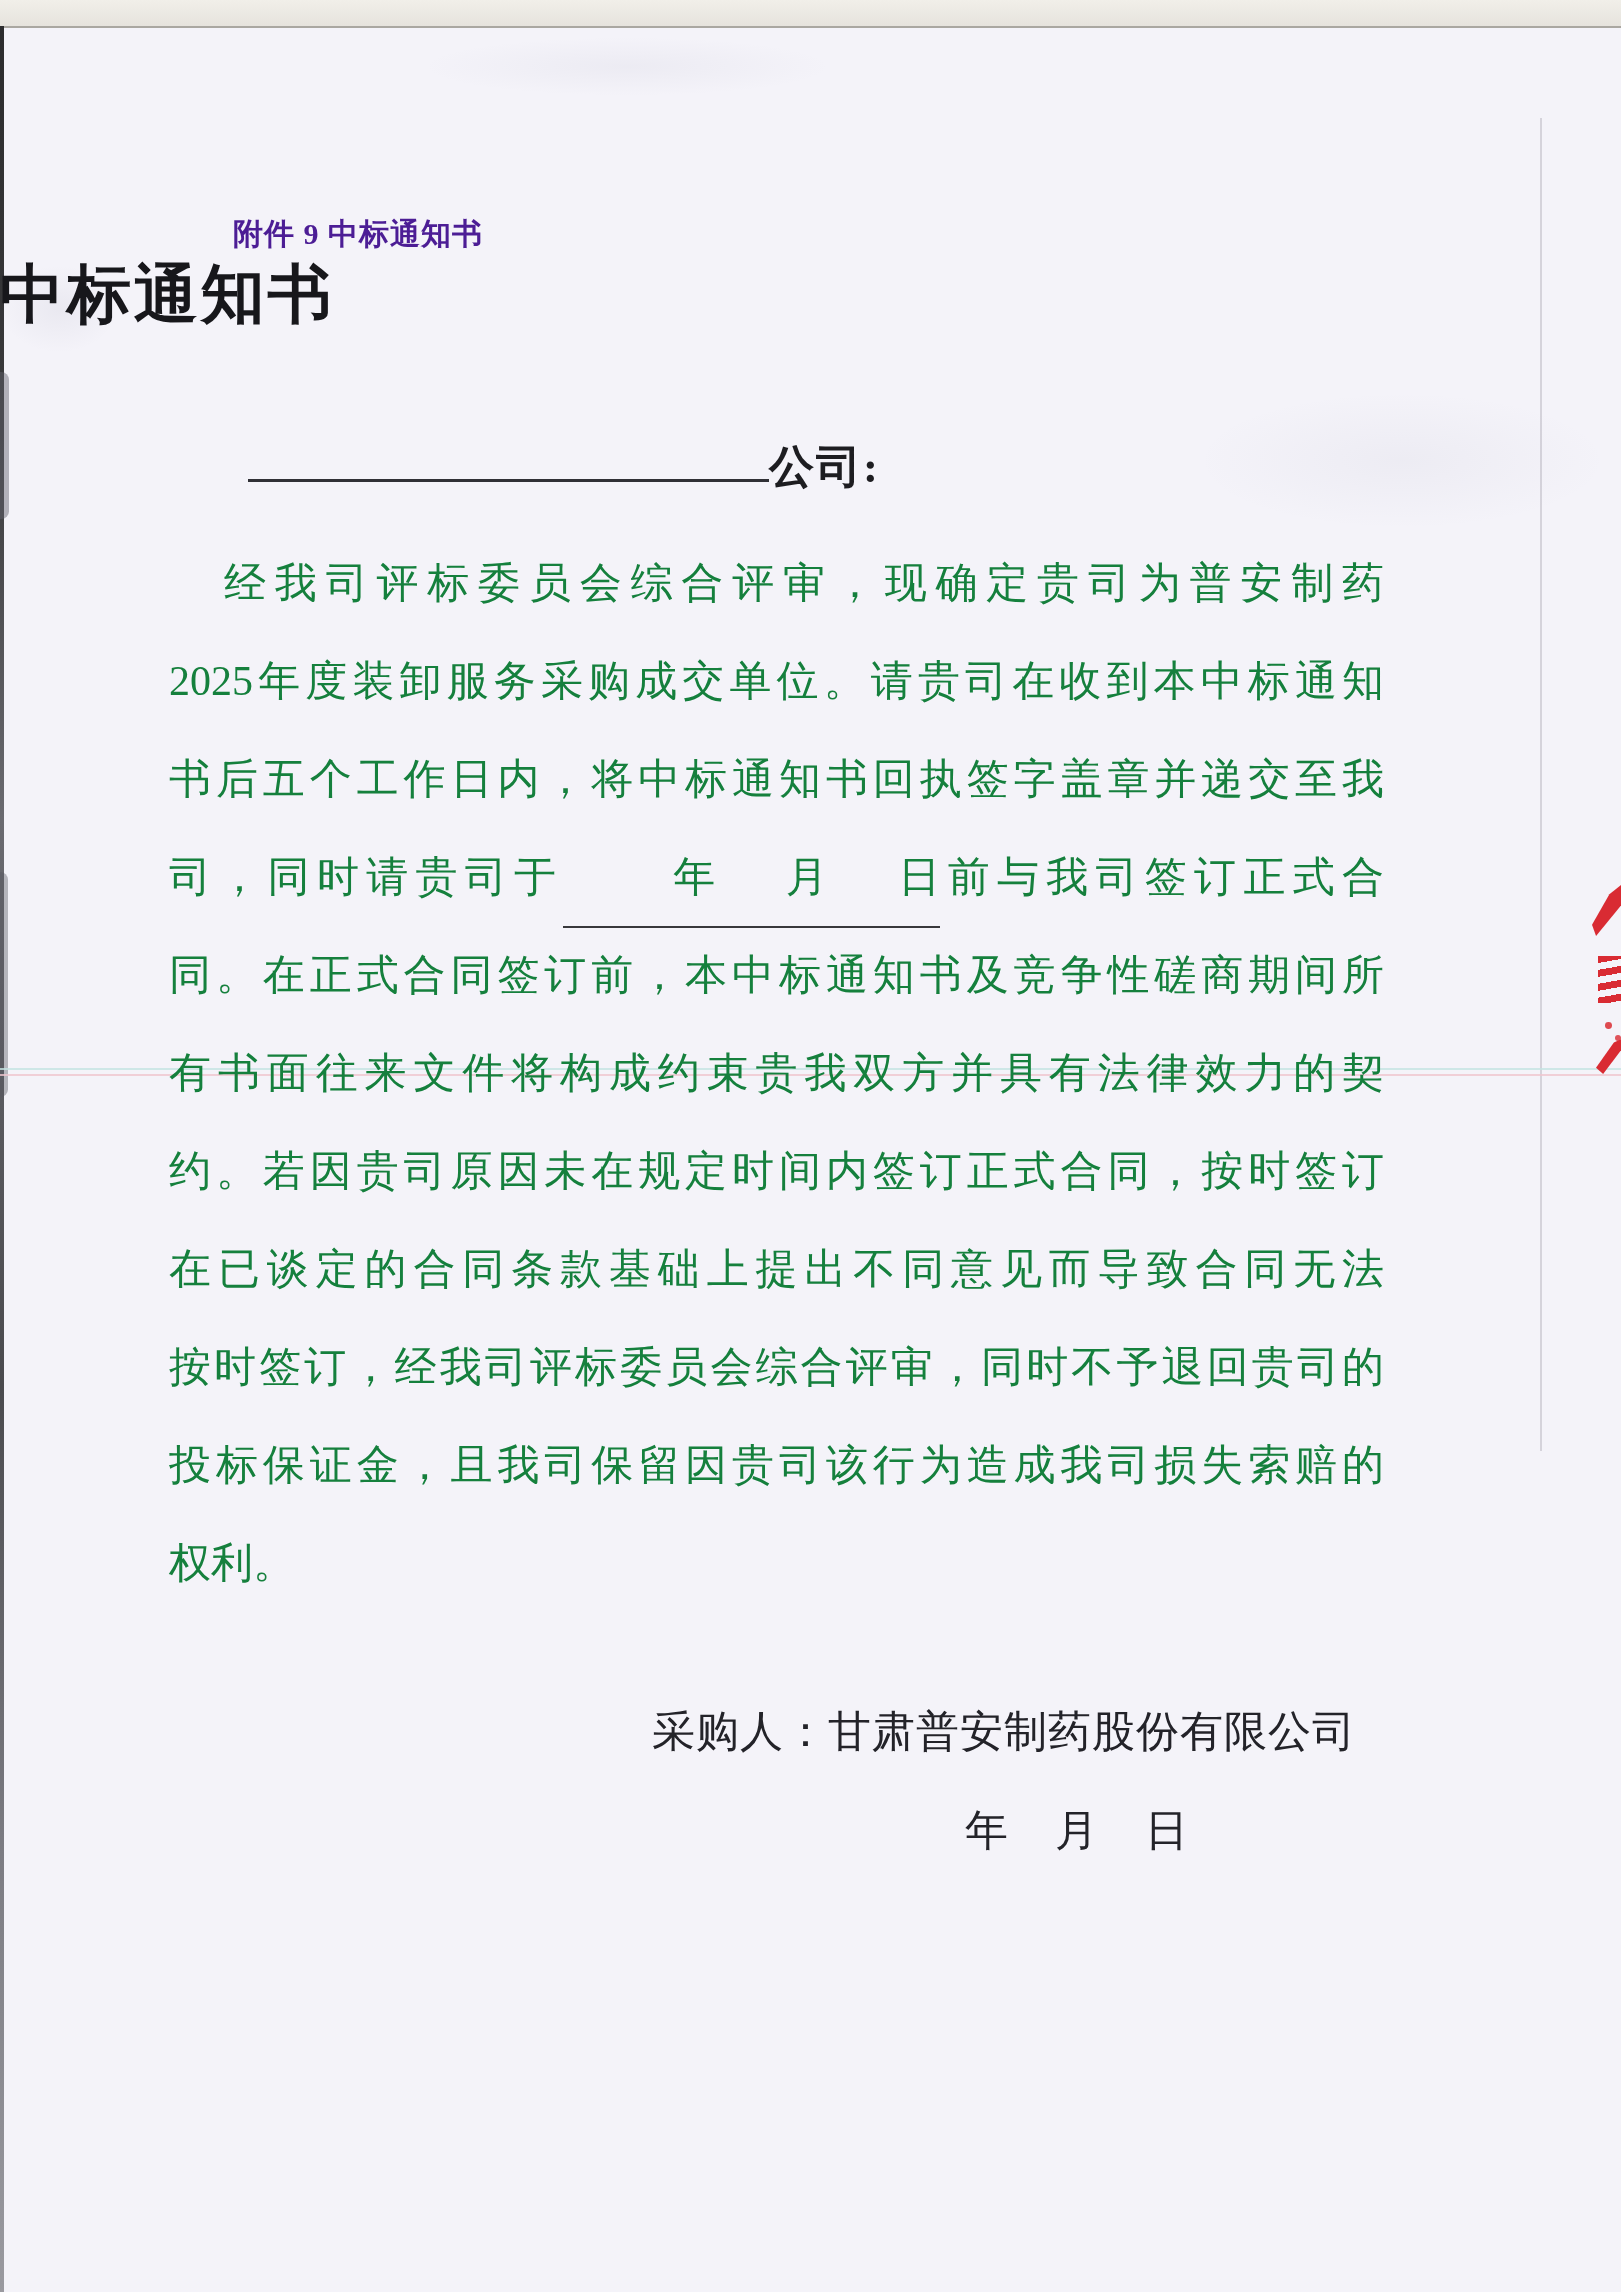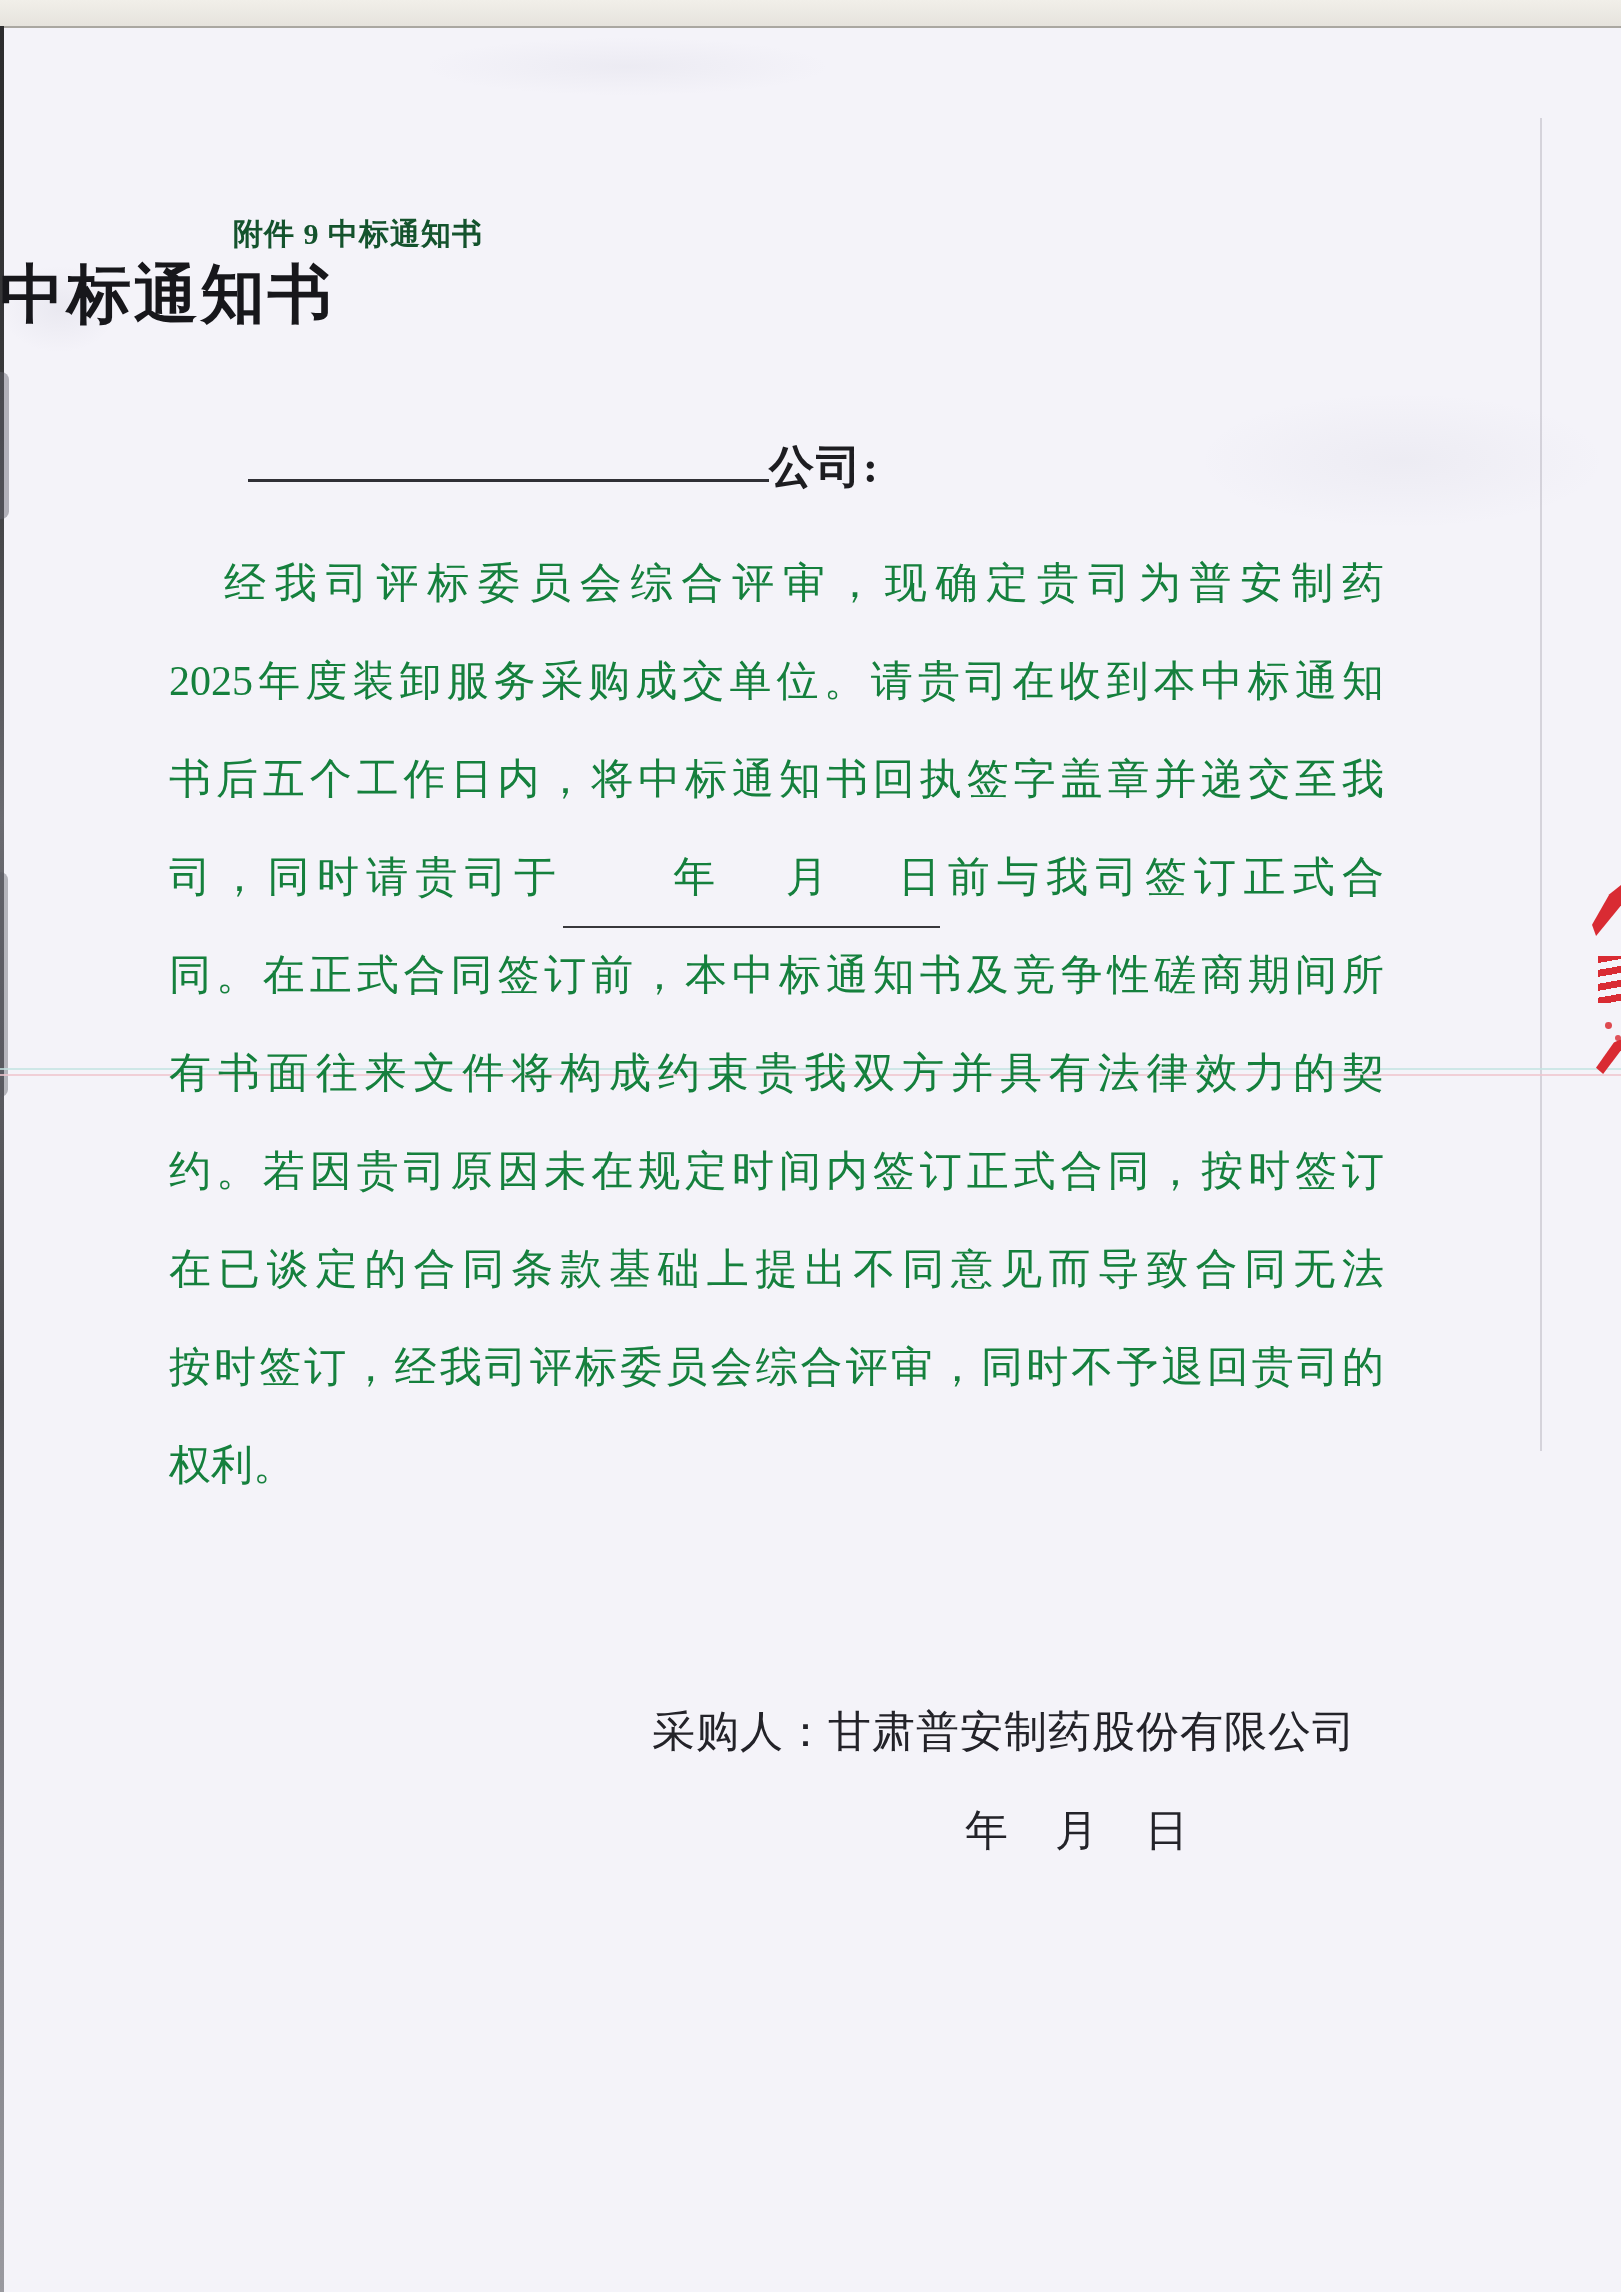--- a/index.html
+++ b/index.html
@@ -49,21 +49,21 @@
     clip-path:polygon(100% 0,60% 18%,0 78%,14% 100%,100% 40%);}
   .stamp.f2{left:1598px;top:956px;width:23.5px;height:47px;
     background:repeating-linear-gradient(170deg,#d92b33 0 6.9px,rgba(217,43,51,0) 6.9px 13.7px);}
   .stamp.f3a{left:1605px;top:1022px;width:6.9px;height:6.9px;border-radius:50%;opacity:.85;}
   .stamp.f3b{left:1615px;top:1035px;width:5.9px;height:5.9px;border-radius:50%;opacity:.8;}
   .stamp.f4{left:1596px;top:1039px;width:25.5px;height:35px;
     clip-path:polygon(100% 0,70% 10%,0 82%,28% 100%,100% 30%);}
   
   .attachment{
     position:absolute;left:233px;top:214px;
-    font-size:30px;font-weight:bold;letter-spacing:1px;color:#14532d;
+    font-size:30px;font-weight:bold;letter-spacing:1px;color:#4c1d95;
     white-space:nowrap;
   }
   .doc-title{
     position:absolute;left:0;top:251px;width:1621px;
     text-align:left;font-size:64px;font-weight:bold;letter-spacing:2.9px;color:#17171b;
     white-space:nowrap;
   }
   .salutation{
     position:absolute;left:248px;top:439px;height:61px;
     font-size:45px;font-weight:bold;color:#1d1d21;white-space:nowrap;line-height:57px;
@@ -135,20 +135,21 @@
     <div class="bline"><span>司，同时请贵司于</span><span class="date-blank">
           <span>年</span>
           <span>月</span>
           <span>日</span>
         </span><span>前与我司签订正式合</span></div>
     <div class="bline">同。在正式合同签订前，本中标通知书及竞争性磋商期间所</div>
     <div class="bline">有书面往来文件将构成约束贵我双方并具有法律效力的契</div>
     <div class="bline">约。若因贵司原因未在规定时间内签订正式合同，按时签订</div>
     <div class="bline">在已谈定的合同条款基础上提出不同意见而导致合同无法</div>
     <div class="bline">按时签订，经我司评标委员会综合评审，同时不予退回贵司的</div>
+    <div class="bline">投标保证金，且我司保留因贵司该行为造成我司损失索赔的</div>
     <div class="bline short">权利。</div>
   </div>
 
   <div class="signature">采购人：甘肃普安制药股份有限公司</div>
 
   <div class="date-line">
     <span>年</span>
     <span>月</span>
     <span>日</span>
   </div>

